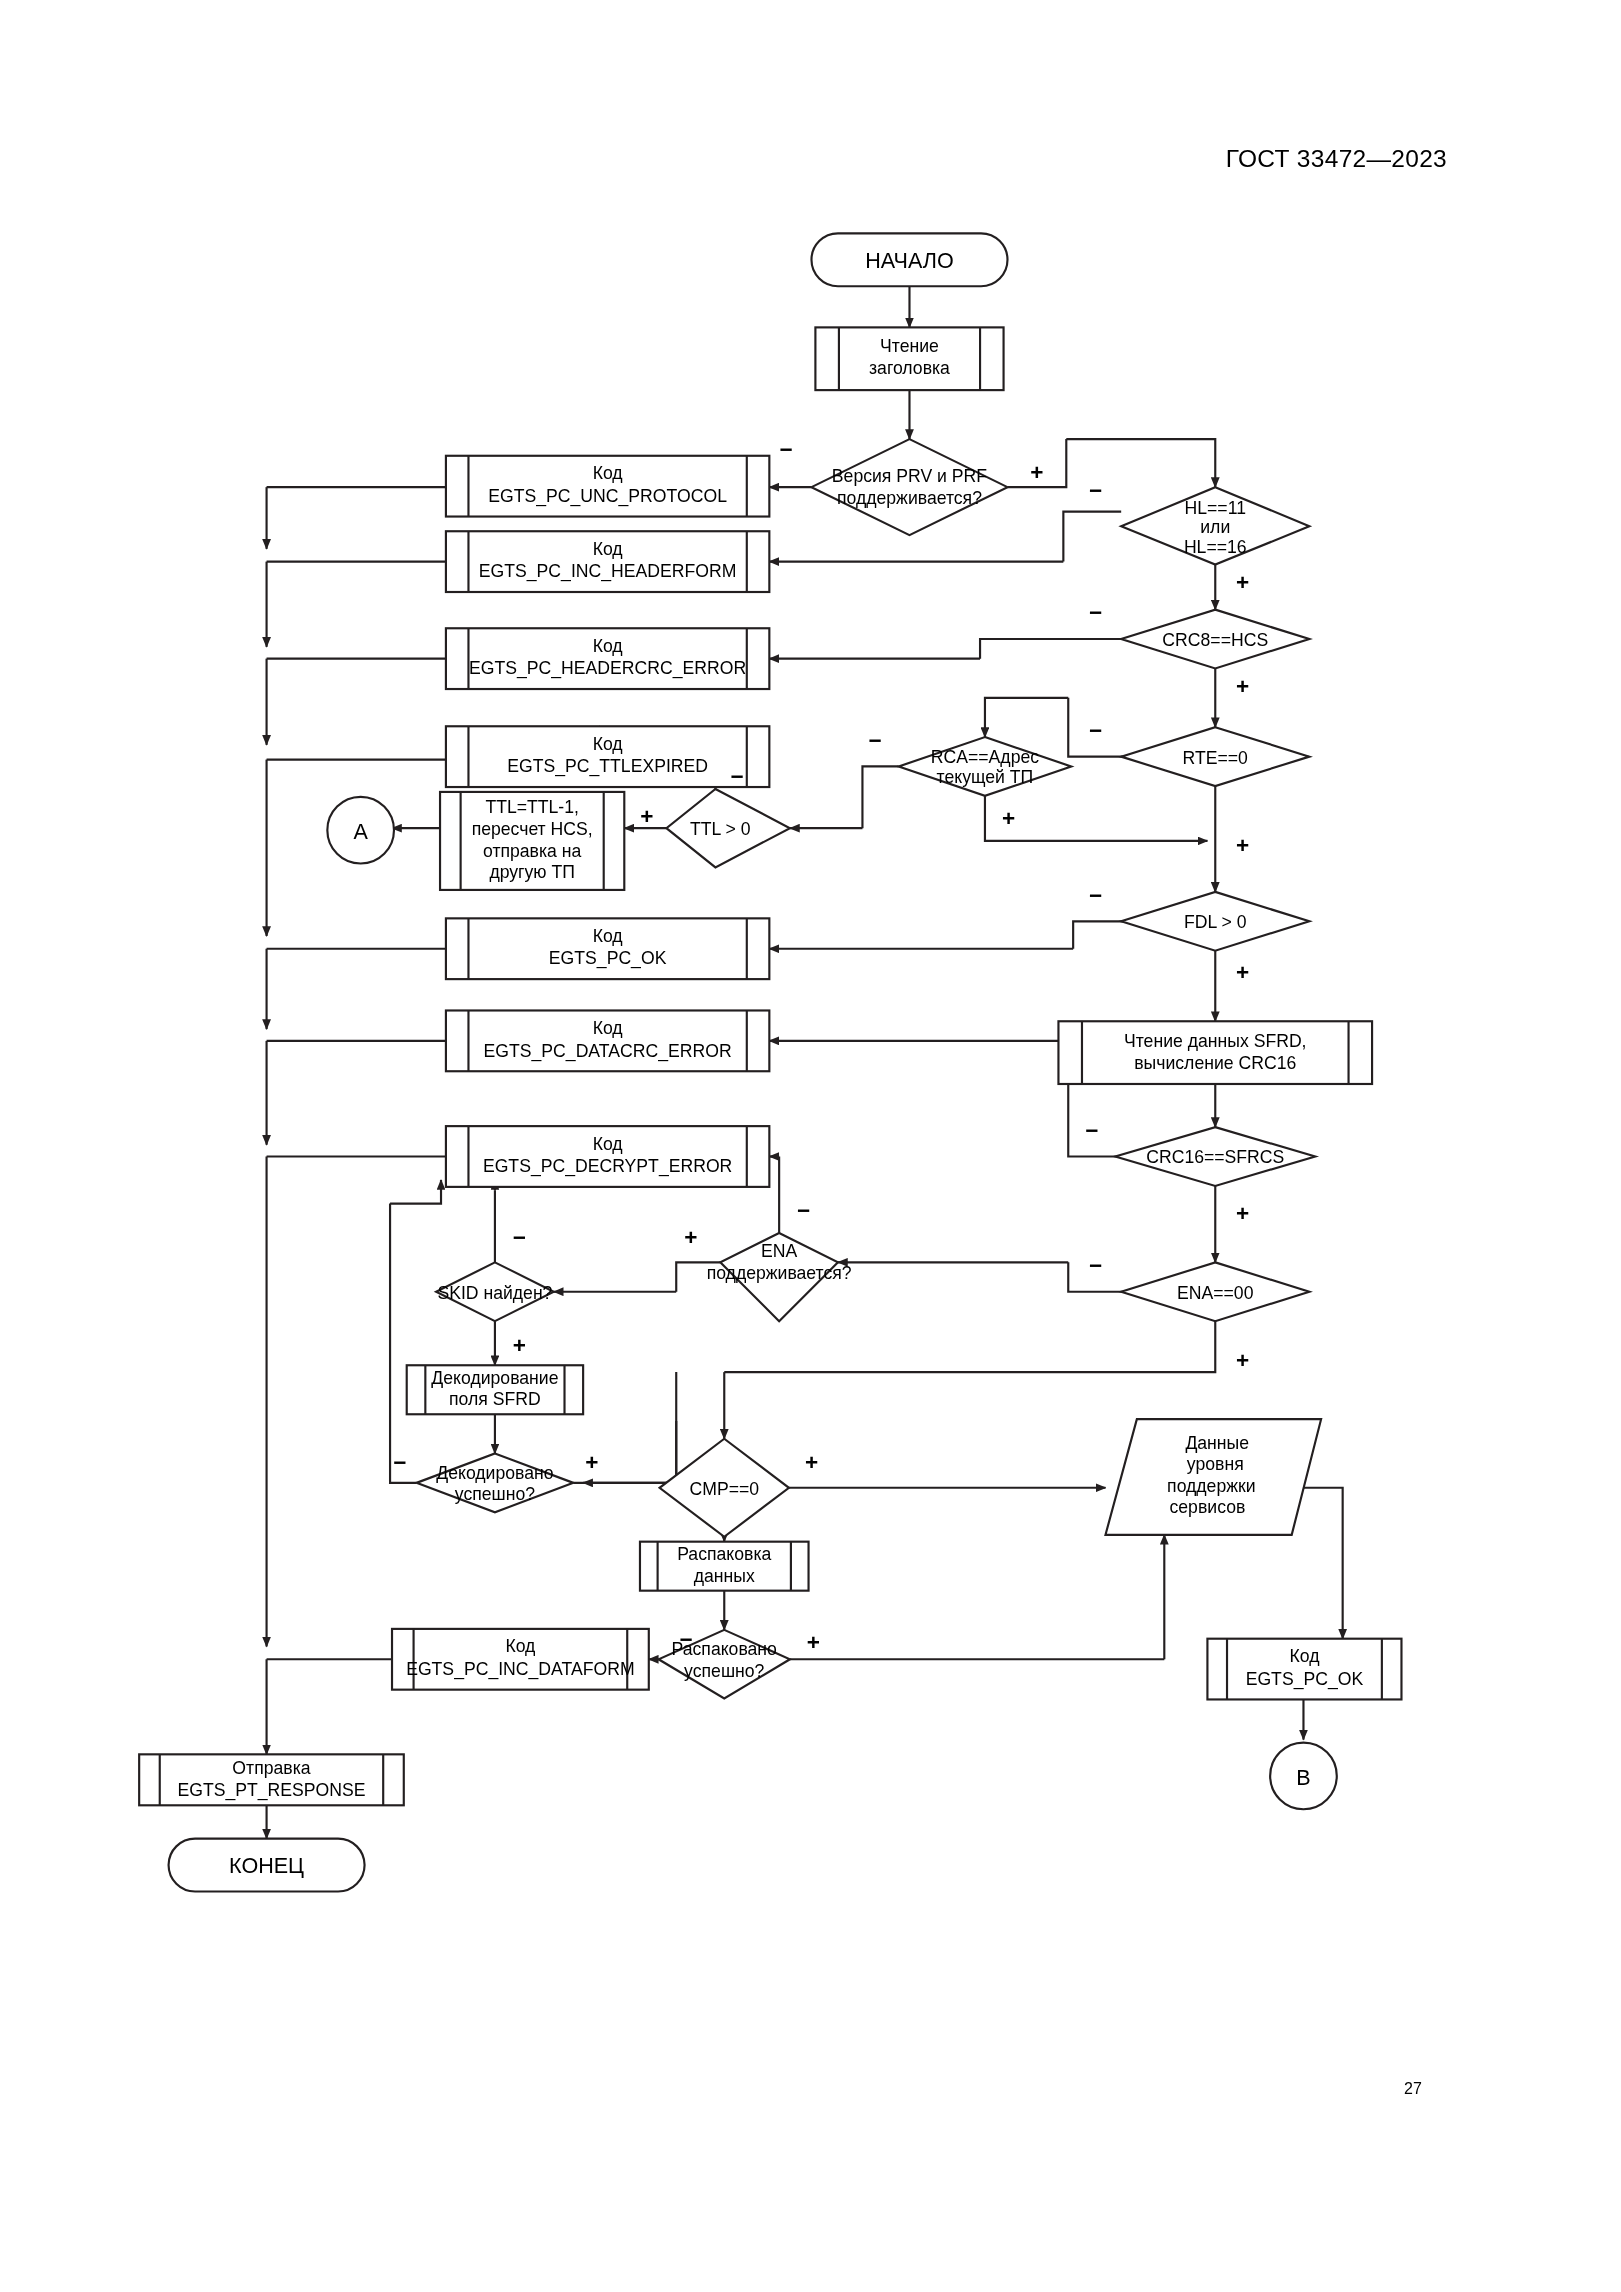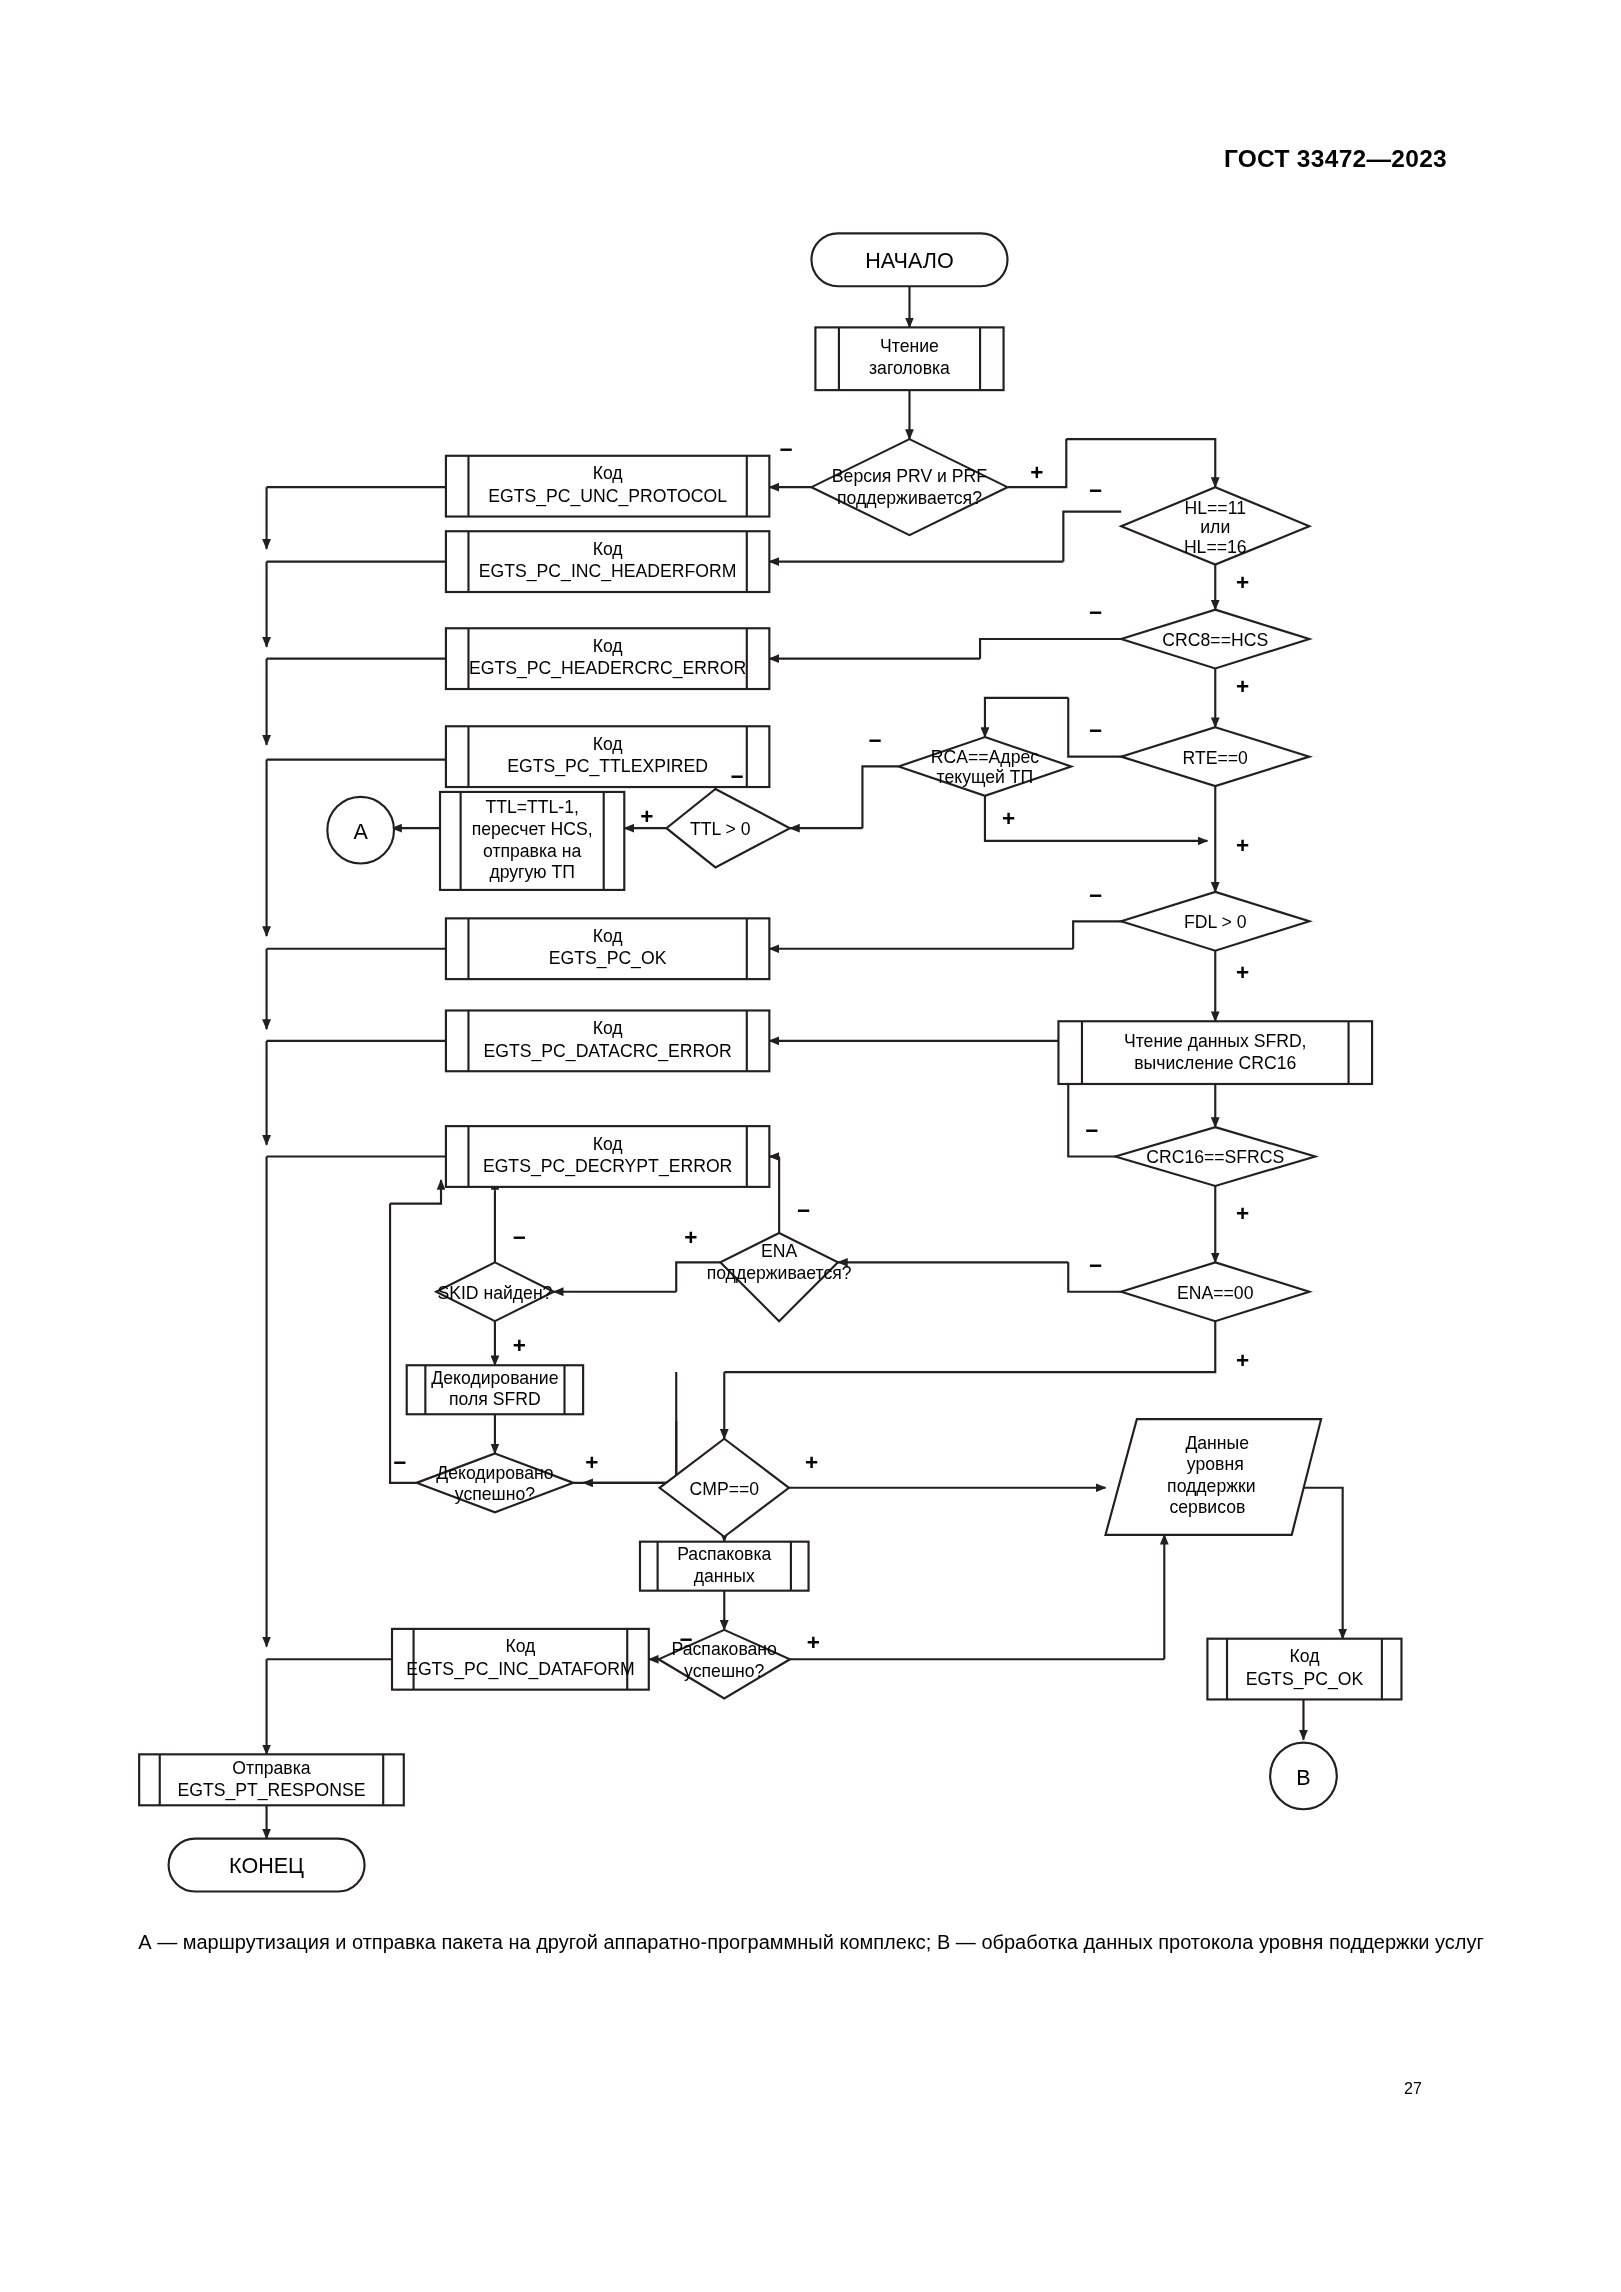--- a/index.html
+++ b/index.html
@@ -5,21 +5,21 @@
 <style>
   html,body{margin:0;padding:0;background:#ffffff;}
   body{
     width:1621px;height:2293px;position:relative;overflow:hidden;
     font-family:"Liberation Sans","DejaVu Sans",sans-serif;
     color:#000;
   }
   .page{position:absolute;inset:0;}
   .hdr{
     position:absolute;top:145px;right:174px;
-    font-size:24.5px;font-weight:bold;letter-spacing:0.3px;
+    font-size:24.5px;font-weight:normal;letter-spacing:0.3px;
   }
   .pageno{
     position:absolute;left:1404px;top:2080px;
     font-size:16px;
   }
   .caption-note{
     position:absolute;left:110px;top:1927px;width:1402px;
     text-align:center;font-size:20px;line-height:1.55;
   }
   .caption-fig{
@@ -413,17 +413,16 @@
       <text class="t" x="277" y="1833" text-anchor="middle">EGTS_PT_RESPONSE</text>
     </g>
 
     <g>
       <rect class="shape" x="172" y="1876" width="200" height="54" rx="27" ry="27"></rect>
       <text class="tb" x="272" y="1911" text-anchor="middle">КОНЕЦ</text>
     </g>
 
   </svg>
 
-  <div class="caption-note">А — маршрутизация и отправка пакета на другой аппаратно-программный комплекс; В — обработка данных протокола уровня поддержки услуг</div>
   <div class="pageno">27</div>
 
 </div>
 
 
 </body></html>

